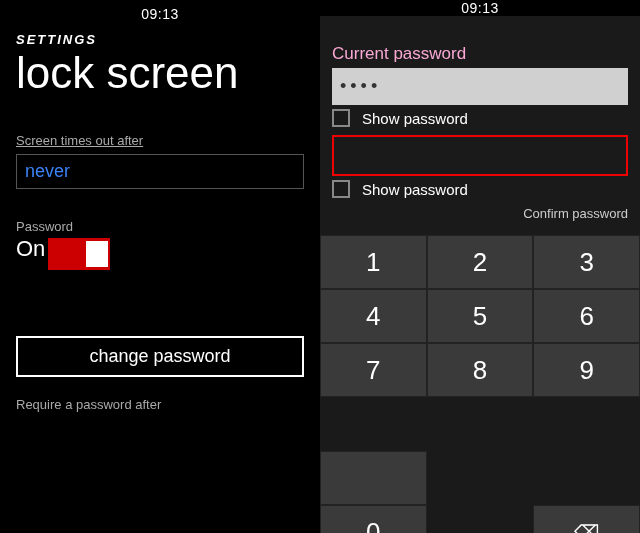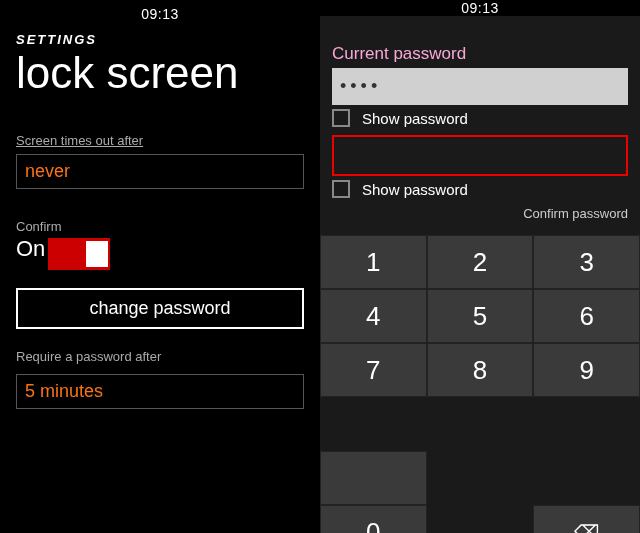--- a/index.html
+++ b/index.html
@@ -58,21 +58,21 @@
       font-size: 13px;
       color: #aaa;
       margin-bottom: 6px;
       text-decoration: underline;
     }
 
     .text-input {
       width: 100%;
       background: transparent;
       border: 1px solid #555;
-      color: #f97316;
+      color: #3b82f6;
       font-size: 18px;
       padding: 6px 8px;
       outline: none;
       margin-bottom: 20px;
     }
 
     .password-section {
       margin-top: 10px;
     }
 
@@ -115,20 +115,21 @@
 
     .change-password-btn {
       background: transparent;
       border: 2px solid #fff;
       color: #fff;
       font-size: 18px;
       padding: 8px 16px;
       cursor: pointer;
       margin-bottom: 20px;
       display: inline-block;
+      margin-top: 48px;
     }
 
     .require-label {
       font-size: 13px;
       color: #aaa;
       margin-bottom: 10px;
     }
 
     
     .right-panel {
@@ -269,33 +270,32 @@
   <div class="left-status-bar">
     <span>09:13</span>
   </div>
   <div class="settings-label">SETTINGS</div>
   <div class="page-title">lock screen</div>
 
   <div class="field-label">Screen times out after</div>
   <input class="text-input" type="text" value="never" readonly="" style="">
 
   <div class="password-section">
-    <div class="password-label">Confirm</div>
+    <div class="password-label">Password</div>
     <div class="toggle-row">
       <div class="password-status">On</div>
       <div class="toggle-switch">
         <div class="toggle-thumb"></div>
       </div>
     </div>
   </div>
 
   <button class="change-password-btn">change password</button>
 
   <div class="require-label">Require a password after</div>
-  <input class="text-input" type="text" value="5 minutes" readonly="" style="">
 </div>
 
 <div class="right-panel">
   <div class="right-status-bar">
     <span>09:13</span>
   </div>
 
   <div class="password-form">
     <div class="form-label">Current password</div>
     <input class="password-input-display" type="password" value="1234" readonly="" style="">

